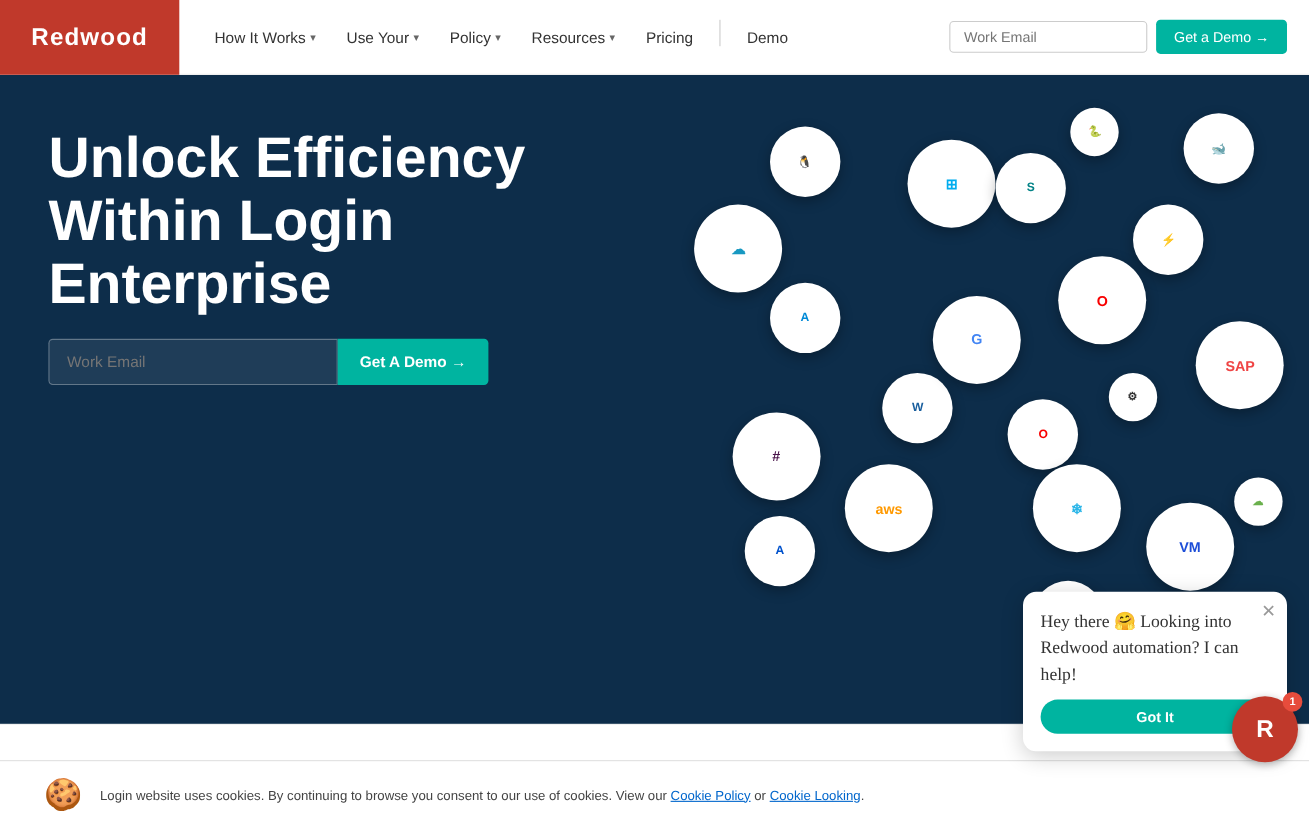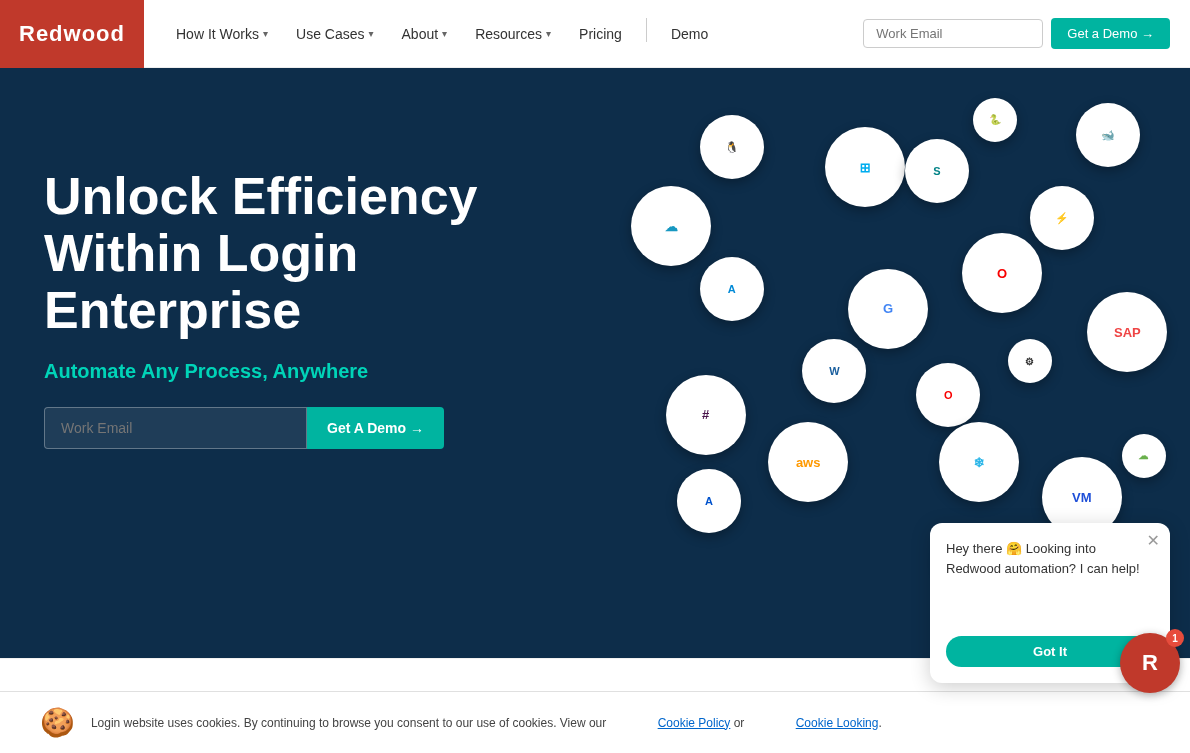--- a/index.html
+++ b/index.html
@@ -10,21 +10,21 @@
       display: flex;
       align-items: center;
       background: #fff;
       height: 68px;
       padding: 0 20px;
       border-bottom: 1px solid #eee;
       position: relative;
       z-index: 10;
     }
     .nav-logo {
-      width: 144px;
+      width: 163px;
       height: 68px;
       background: #c0392b;
       display: flex;
       align-items: center;
       justify-content: center;
       margin-left: -20px;
       flex-shrink: 0;
     }
     .nav-logo-text {
       color: #fff;
@@ -84,21 +84,21 @@
     .hero {
       background: #0d2d4a;
       min-height: 590px;
       display: flex;
       position: relative;
       overflow: hidden;
     }
     .hero-left {
       width: 620px;
       flex-shrink: 0;
-      padding: 100px 44px 60px 44px;
+      padding: 48px 44px 60px 44px;
       position: relative;
       z-index: 2;
     }
     .hero-title {
       font-size: 52px;
       font-weight: 700;
       color: #fff;
       line-height: 1.1;
       margin-bottom: 20px;
     }
@@ -207,21 +207,21 @@
       padding: 14px 40px;
       display: flex;
       align-items: center;
       gap: 16px;
       z-index: 100;
       font-size: 12px;
       color: #444;
     }
     .cookie-icon { font-size: 28px; flex-shrink: 0; }
     .cookie-text { flex: 1; line-height: 1.5; }
-    .cookie-link { color: #0066cc; text-decoration: underline; cursor: pointer; margin-left: 48px; }
+    .cookie-link { color: #0066cc; text-decoration: underline; cursor: pointer; }
 
     
     .chat-widget {
       position: fixed;
       bottom: 70px;
       right: 20px;
       width: 240px;
       background: #fff;
       border-radius: 12px;
       box-shadow: 0 4px 20px rgba(0,0,0,0.2);
@@ -229,32 +229,31 @@
       z-index: 200;
     }
     .chat-close {
       position: absolute;
       top: 8px;
       right: 10px;
       font-size: 16px;
       color: #999;
       cursor: pointer;
     }
-    .chat-message { font-size: 13px; color: #333; line-height: 1.5; margin-bottom: 10px; }
+    .chat-message { font-size: 16px; color: #333; line-height: 1.5; margin-bottom: 10px; font-family: Liberation Serif, serif; }
     .chat-cta {
       background: #00b4a0;
       color: #fff;
       border: none;
       border-radius: 20px;
       padding: 8px 16px;
       font-size: 13px;
       font-weight: 600;
       cursor: pointer;
       width: 100%;
-      margin-top: 48px;
     }
     .chat-avatar {
       position: absolute;
       bottom: -10px;
       right: -10px;
       width: 60px;
       height: 60px;
       background: #c0392b;
       border-radius: 50%;
       display: flex;
@@ -311,25 +310,25 @@
 <nav>
   <div class="nav-logo">
     <span class="nav-logo-text">Redwood</span>
   </div>
   <div class="nav-links">
     <div class="nav-link">
       <span>How It Works</span>
       <span class="nav-chevron">▾</span>
     </div>
     <div class="nav-link">
-      <span>Use Cases</span>
+      <span>Use Your</span>
       <span class="nav-chevron">▾</span>
     </div>
     <div class="nav-link">
-      <span>About</span>
+      <span>Policy</span>
       <span class="nav-chevron">▾</span>
     </div>
     <div class="nav-link">
       <span>Resources</span>
       <span class="nav-chevron">▾</span>
     </div>
     <div class="nav-link">
       <span>Pricing</span>
     </div>
     <div class="nav-divider"></div>
@@ -340,21 +339,20 @@
     <button class="nav-demo-btn">Get a Demo →</button>
   </div>
 </nav>
 
 <section class="hero">
   <div class="hero-left">
     <h1 class="hero-title">
       <span>Unlock Efficiency</span><br>
       <span>Within Login Enterprise</span>
     </h1>
-    <p class="hero-subtitle">Automate Any Process, Anywhere</p>
     <div class="hero-form">
       <input class="hero-email-input" type="email" placeholder="Work Email" style="">
       <button class="hero-demo-btn">Get A Demo →</button>
     </div>
   </div>
   <div class="hero-right" id="hero-right">
 
   <div class="float-logo" style="top: 8%; left: 14%; color: rgb(51, 51, 51); font-weight: 700; font-size: 11px;">🐧</div>
       <div class="float-logo small" style="top: 5%; left: 62%; color: rgb(51, 51, 51); font-weight: 700; font-size: 10px;">🐍</div>
       <div class="float-logo large" style="top: 10%; left: 36%; color: rgb(0, 173, 239); font-weight: 700; font-size: 13px;">⊞</div>

